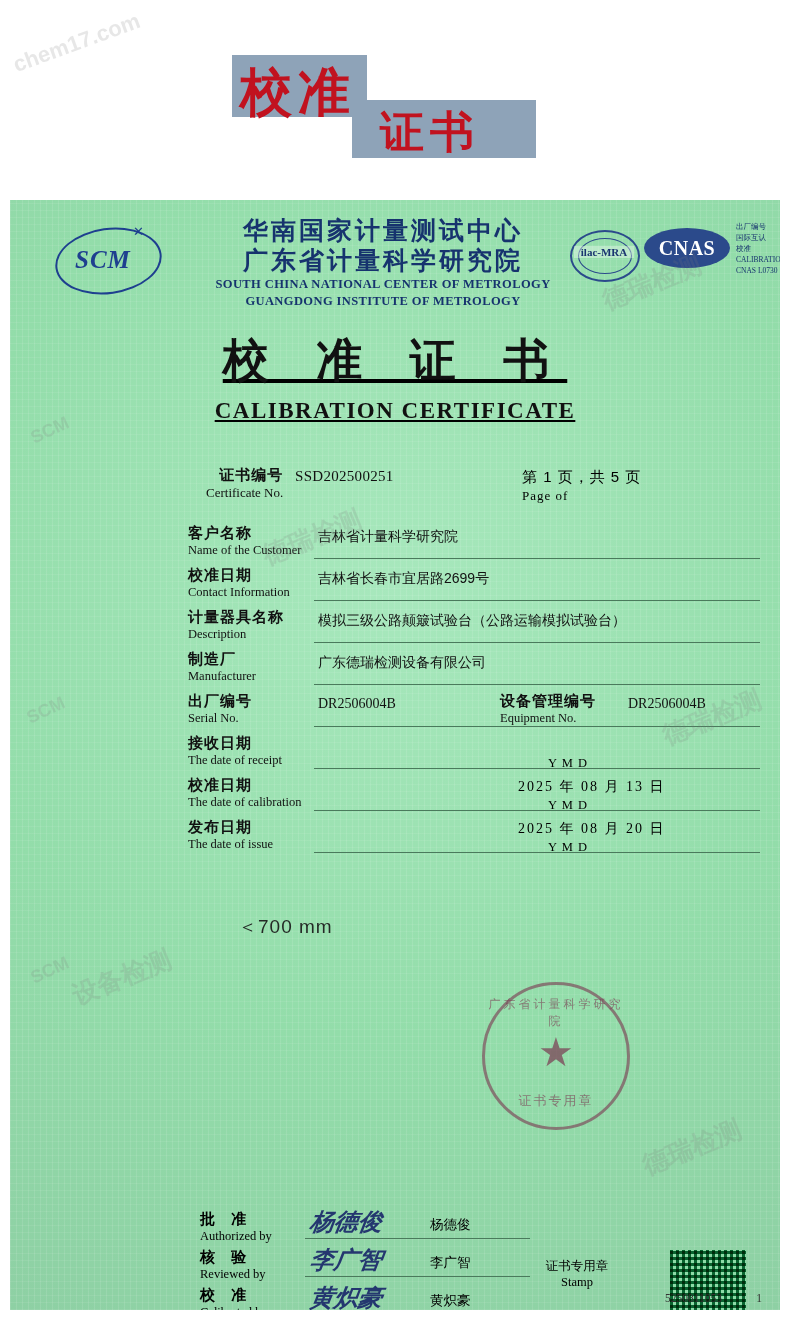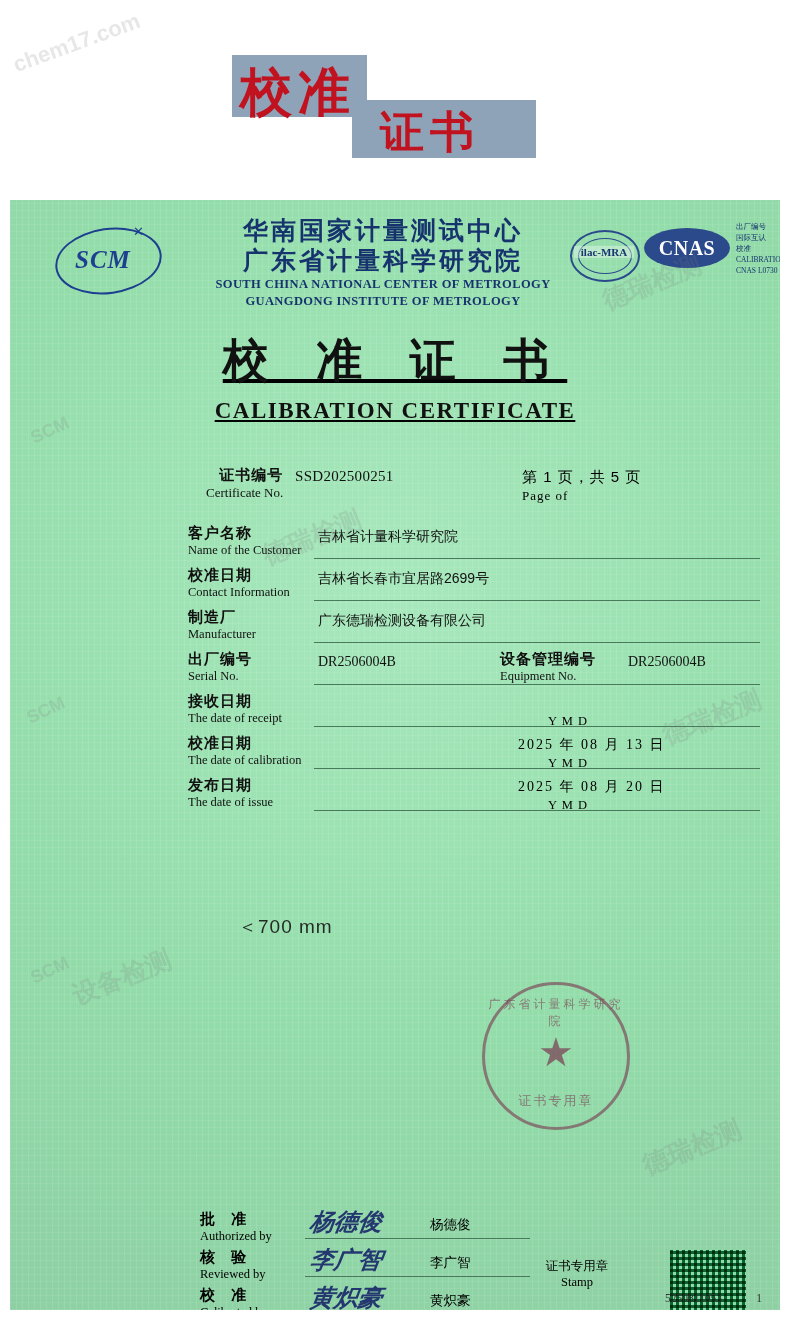--- a/index.html
+++ b/index.html
@@ -195,20 +195,28 @@
 
     <div class="row">
       <div class="lab">
         <div class="cn">校准日期</div>
         <div class="en">Contact Information</div>
       </div>
       <div class="val">吉林省长春市宜居路2699号</div>
       <div class="line"></div>
     </div>
 
+    <div class="row">
+      <div class="lab">
+        <div class="cn">计量器具名称</div>
+        <div class="en">Description</div>
+      </div>
+      <div class="val">模拟三级公路颠簸试验台（公路运输模拟试验台）</div>
+      <div class="line"></div>
+    </div>
 
 
     <div class="row">
       <div class="lab">
         <div class="cn">制造厂</div>
         <div class="en">Manufacturer</div>
       </div>
       <div class="val">广东德瑞检测设备有限公司</div>
       <div class="line"></div>
     </div>

